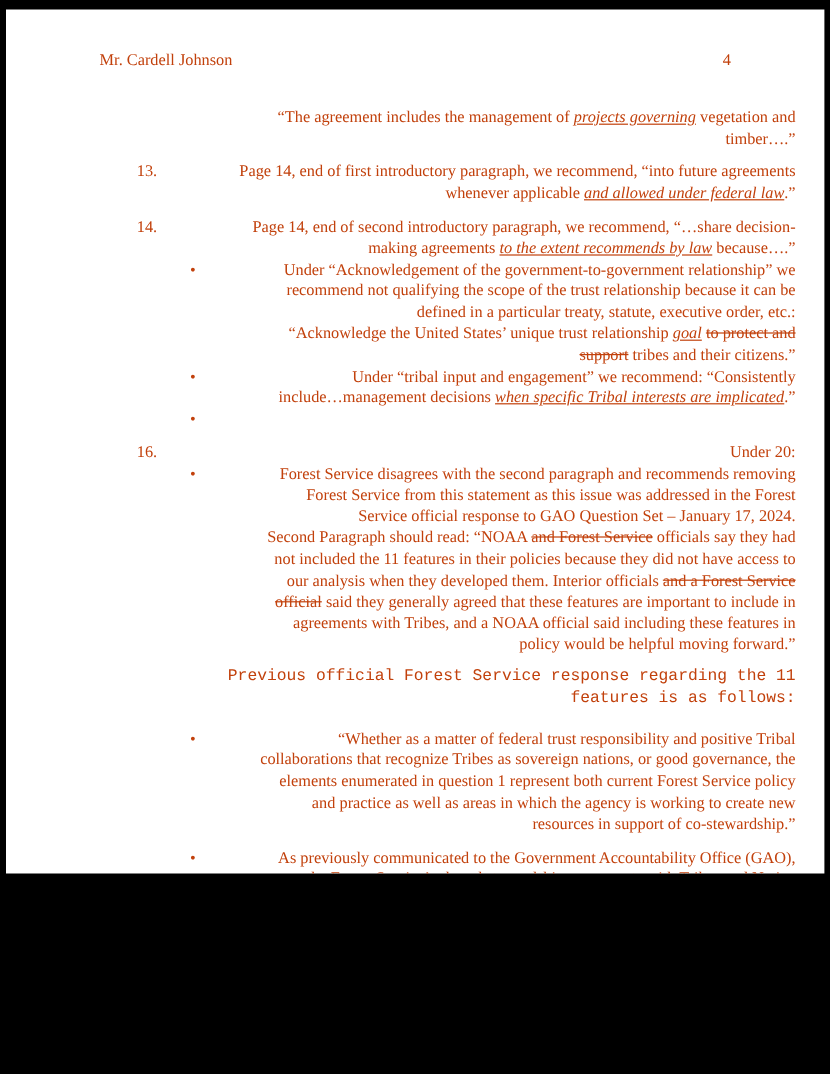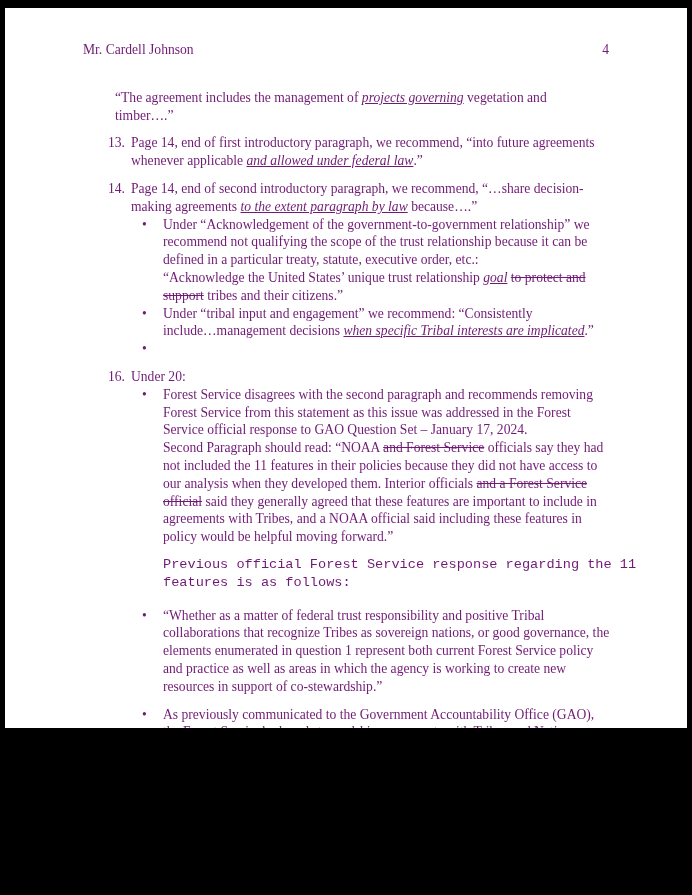--- a/index.html
+++ b/index.html
@@ -6,35 +6,36 @@
   .sheet {
     position: relative;
     width: 692px;
     height: 740px;
     box-sizing: border-box;
     background: #ffffff;
     border-style: solid;
     border-color: #000000;
     border-width: 8px 5px 12px 5px;
     font-family: "Liberation Serif", "DejaVu Serif", serif;
-    color: #701a75;
+    color: #c2410c;
     overflow: hidden;
   }
   .hdr {
     display: flex;
     justify-content: space-between;
     padding: 33px 78px 0 78px;
     font-size: 13.6px;
     line-height: 17.8px;
   }
   .doc {
     margin-top: 30px;
     padding: 0 24px 0 78px;
     font-size: 13.6px;
     line-height: 17.8px;
+    text-align: right;
   }
   .runs { white-space: pre-wrap; flex: 1; min-width: 0; }
   .b-quote { margin-left: 32px; }
   .b-num   { display: flex; }
   .b-num .num { flex: 0 0 23px; margin-left: 25px; }
   .b-bullet { display: flex; }
   .b-bullet .dot { flex: 0 0 21px; margin-left: 59px; }
   .b-hang  { margin-left: 80px; font-family: Liberation Mono, monospace; }
   .gap-std { margin-top: 10px; }
   .gap-big { margin-top: 15px; }
@@ -53,21 +54,21 @@
       <div class="b-quote"><span class="runs"><span>“The agreement includes the management of </span><span class="iu">projects governing</span><span> vegetation and
 timber….”</span></span></div>
       <div class="b-num gap-std">
         <span class="num">13.</span>
         <span class="runs"><span>Page 14, end of first introductory paragraph, we recommend, “into future agreements
 whenever applicable </span><span class="iu">and allowed under federal law</span><span>.”</span></span>
       </div>
       <div class="b-num gap-std">
         <span class="num">14.</span>
         <span class="runs"><span>Page 14, end of second introductory paragraph, we recommend, “…share decision-
-making agreements </span><span class="iu">to the extent paragraph by law</span><span> because….”</span></span>
+making agreements </span><span class="iu">to the extent recommends by law</span><span> because….”</span></span>
       </div>
       <div class="b-bullet">
         <span class="dot">•</span>
         <span class="runs"><span>Under “Acknowledgement of the government-to-government relationship” we
 recommend not qualifying the scope of the trust relationship because it can be
 defined in a particular treaty, statute, executive order, etc.:
 “Acknowledge the United States’ unique trust relationship </span><span class="iu">goal</span><span> </span><span class="st">to protect and
 support</span><span> tribes and their citizens.”</span></span>
       </div>
       <div class="b-bullet">

